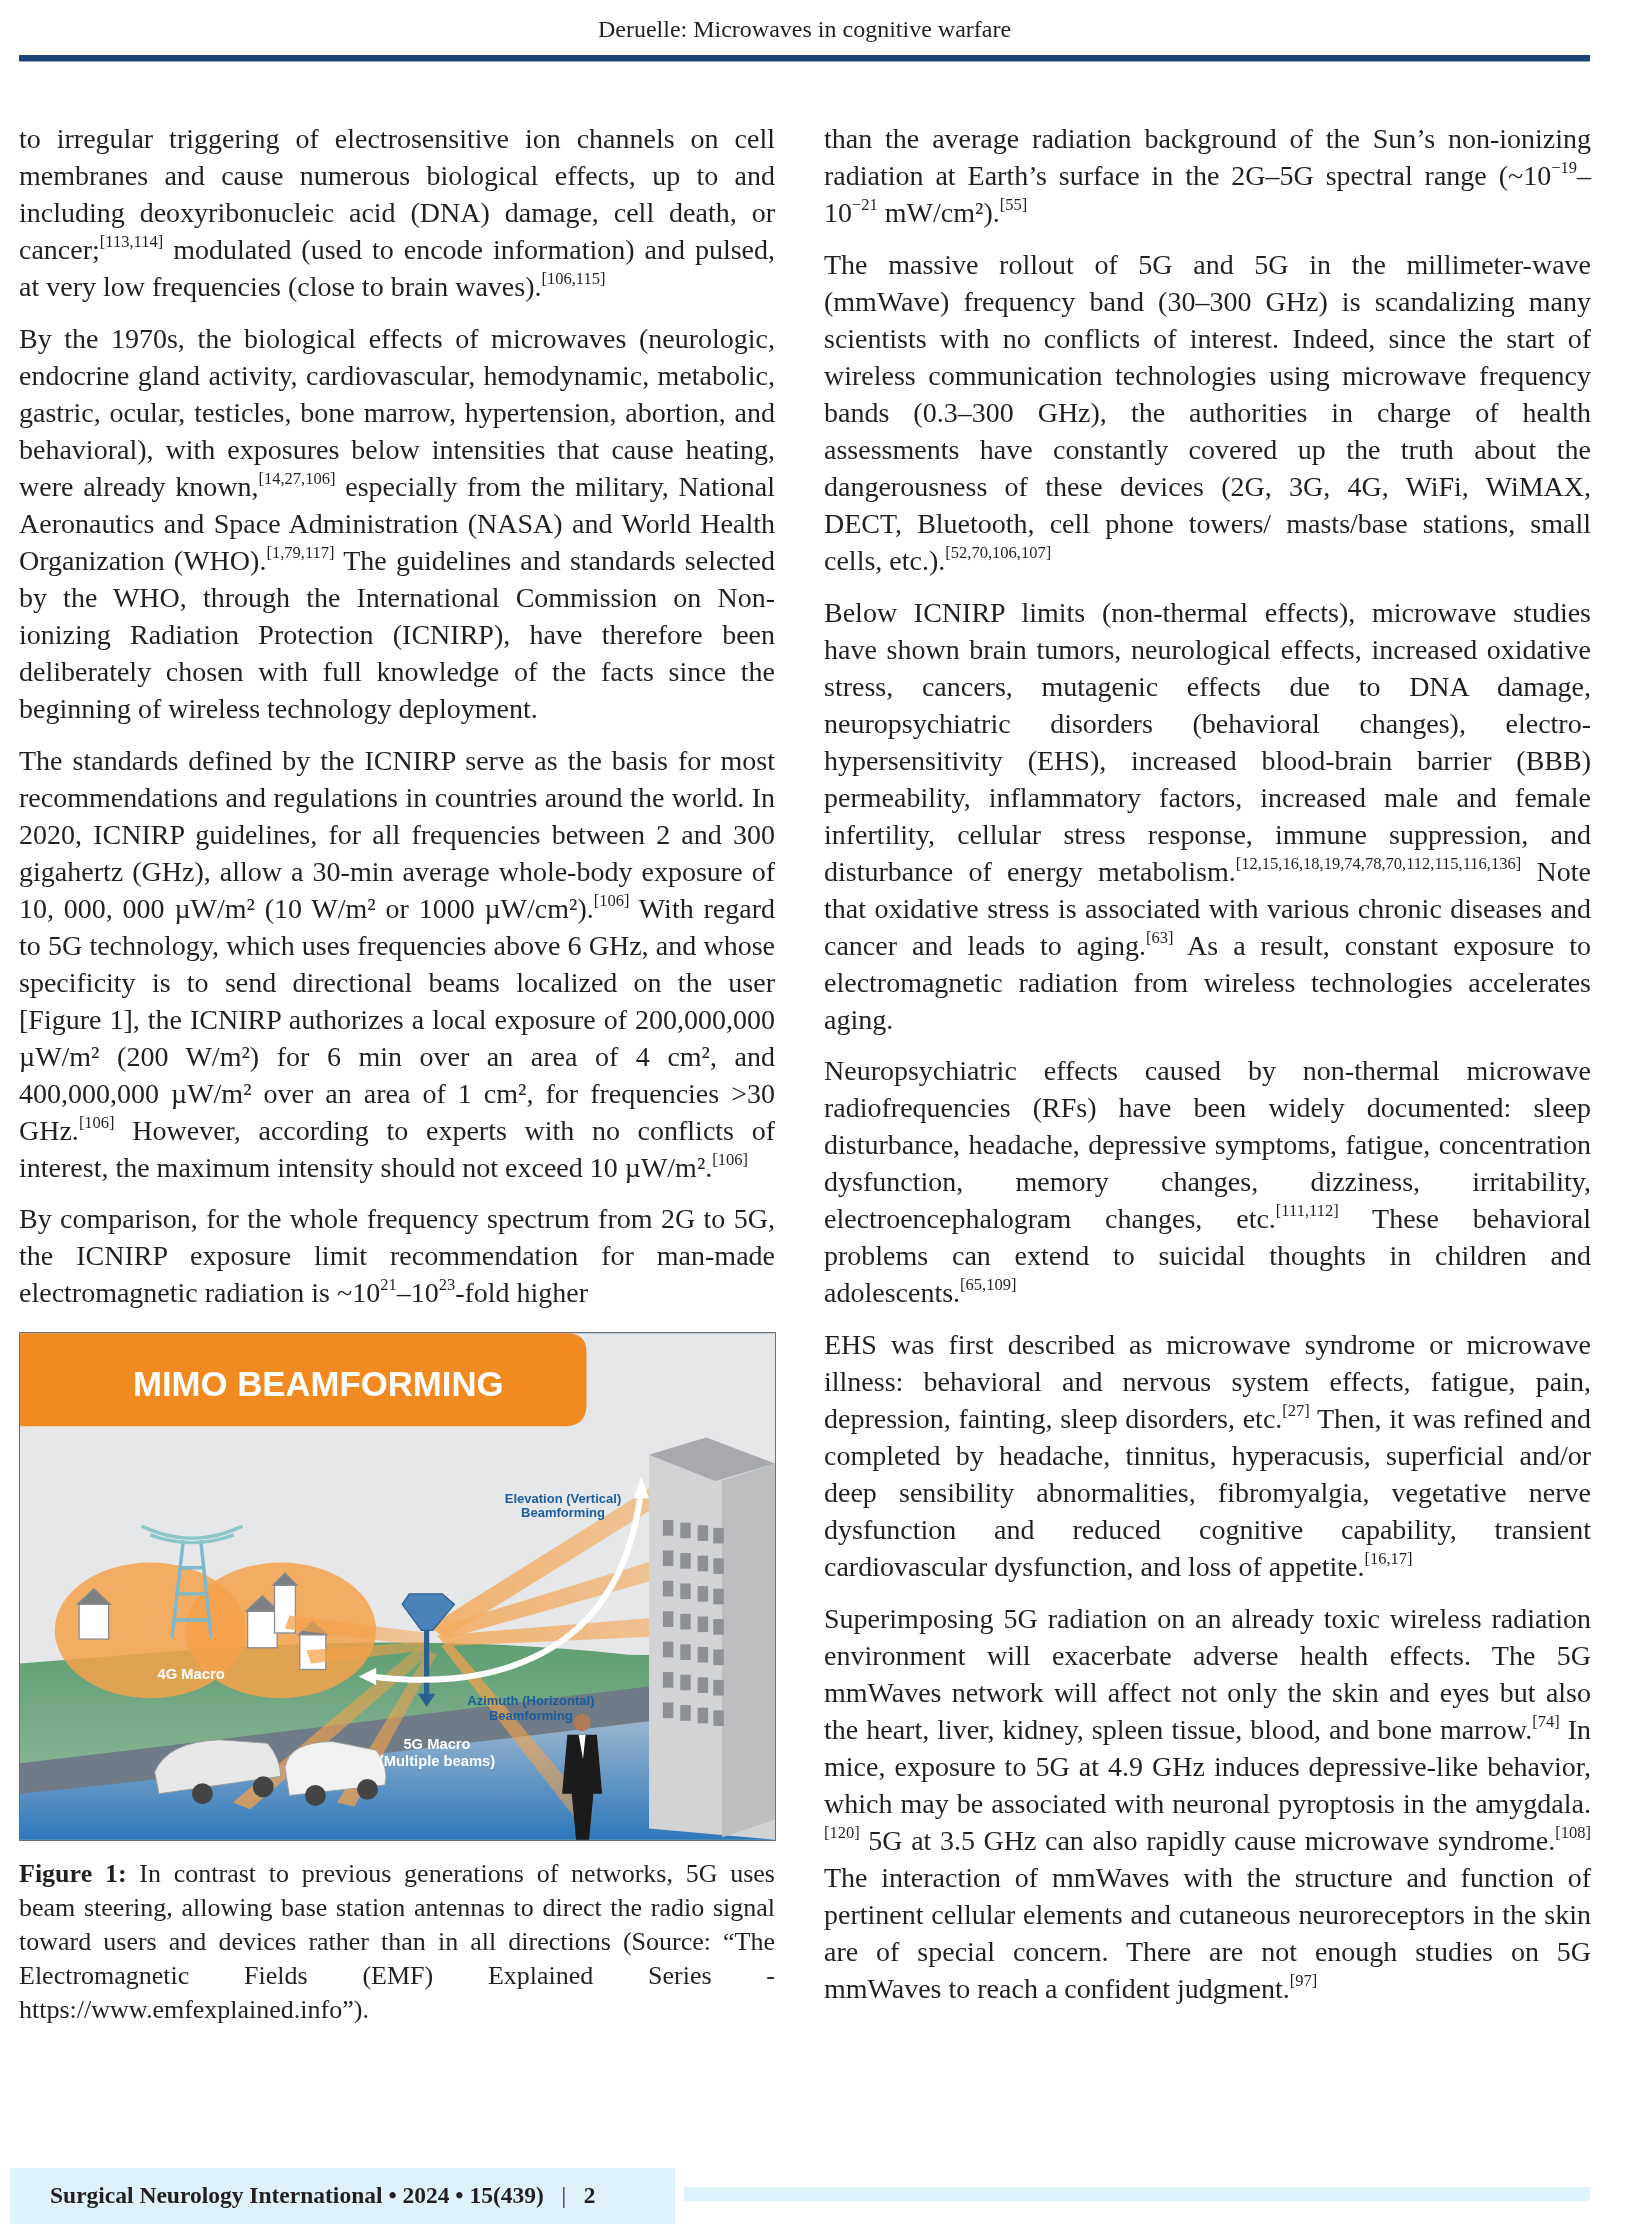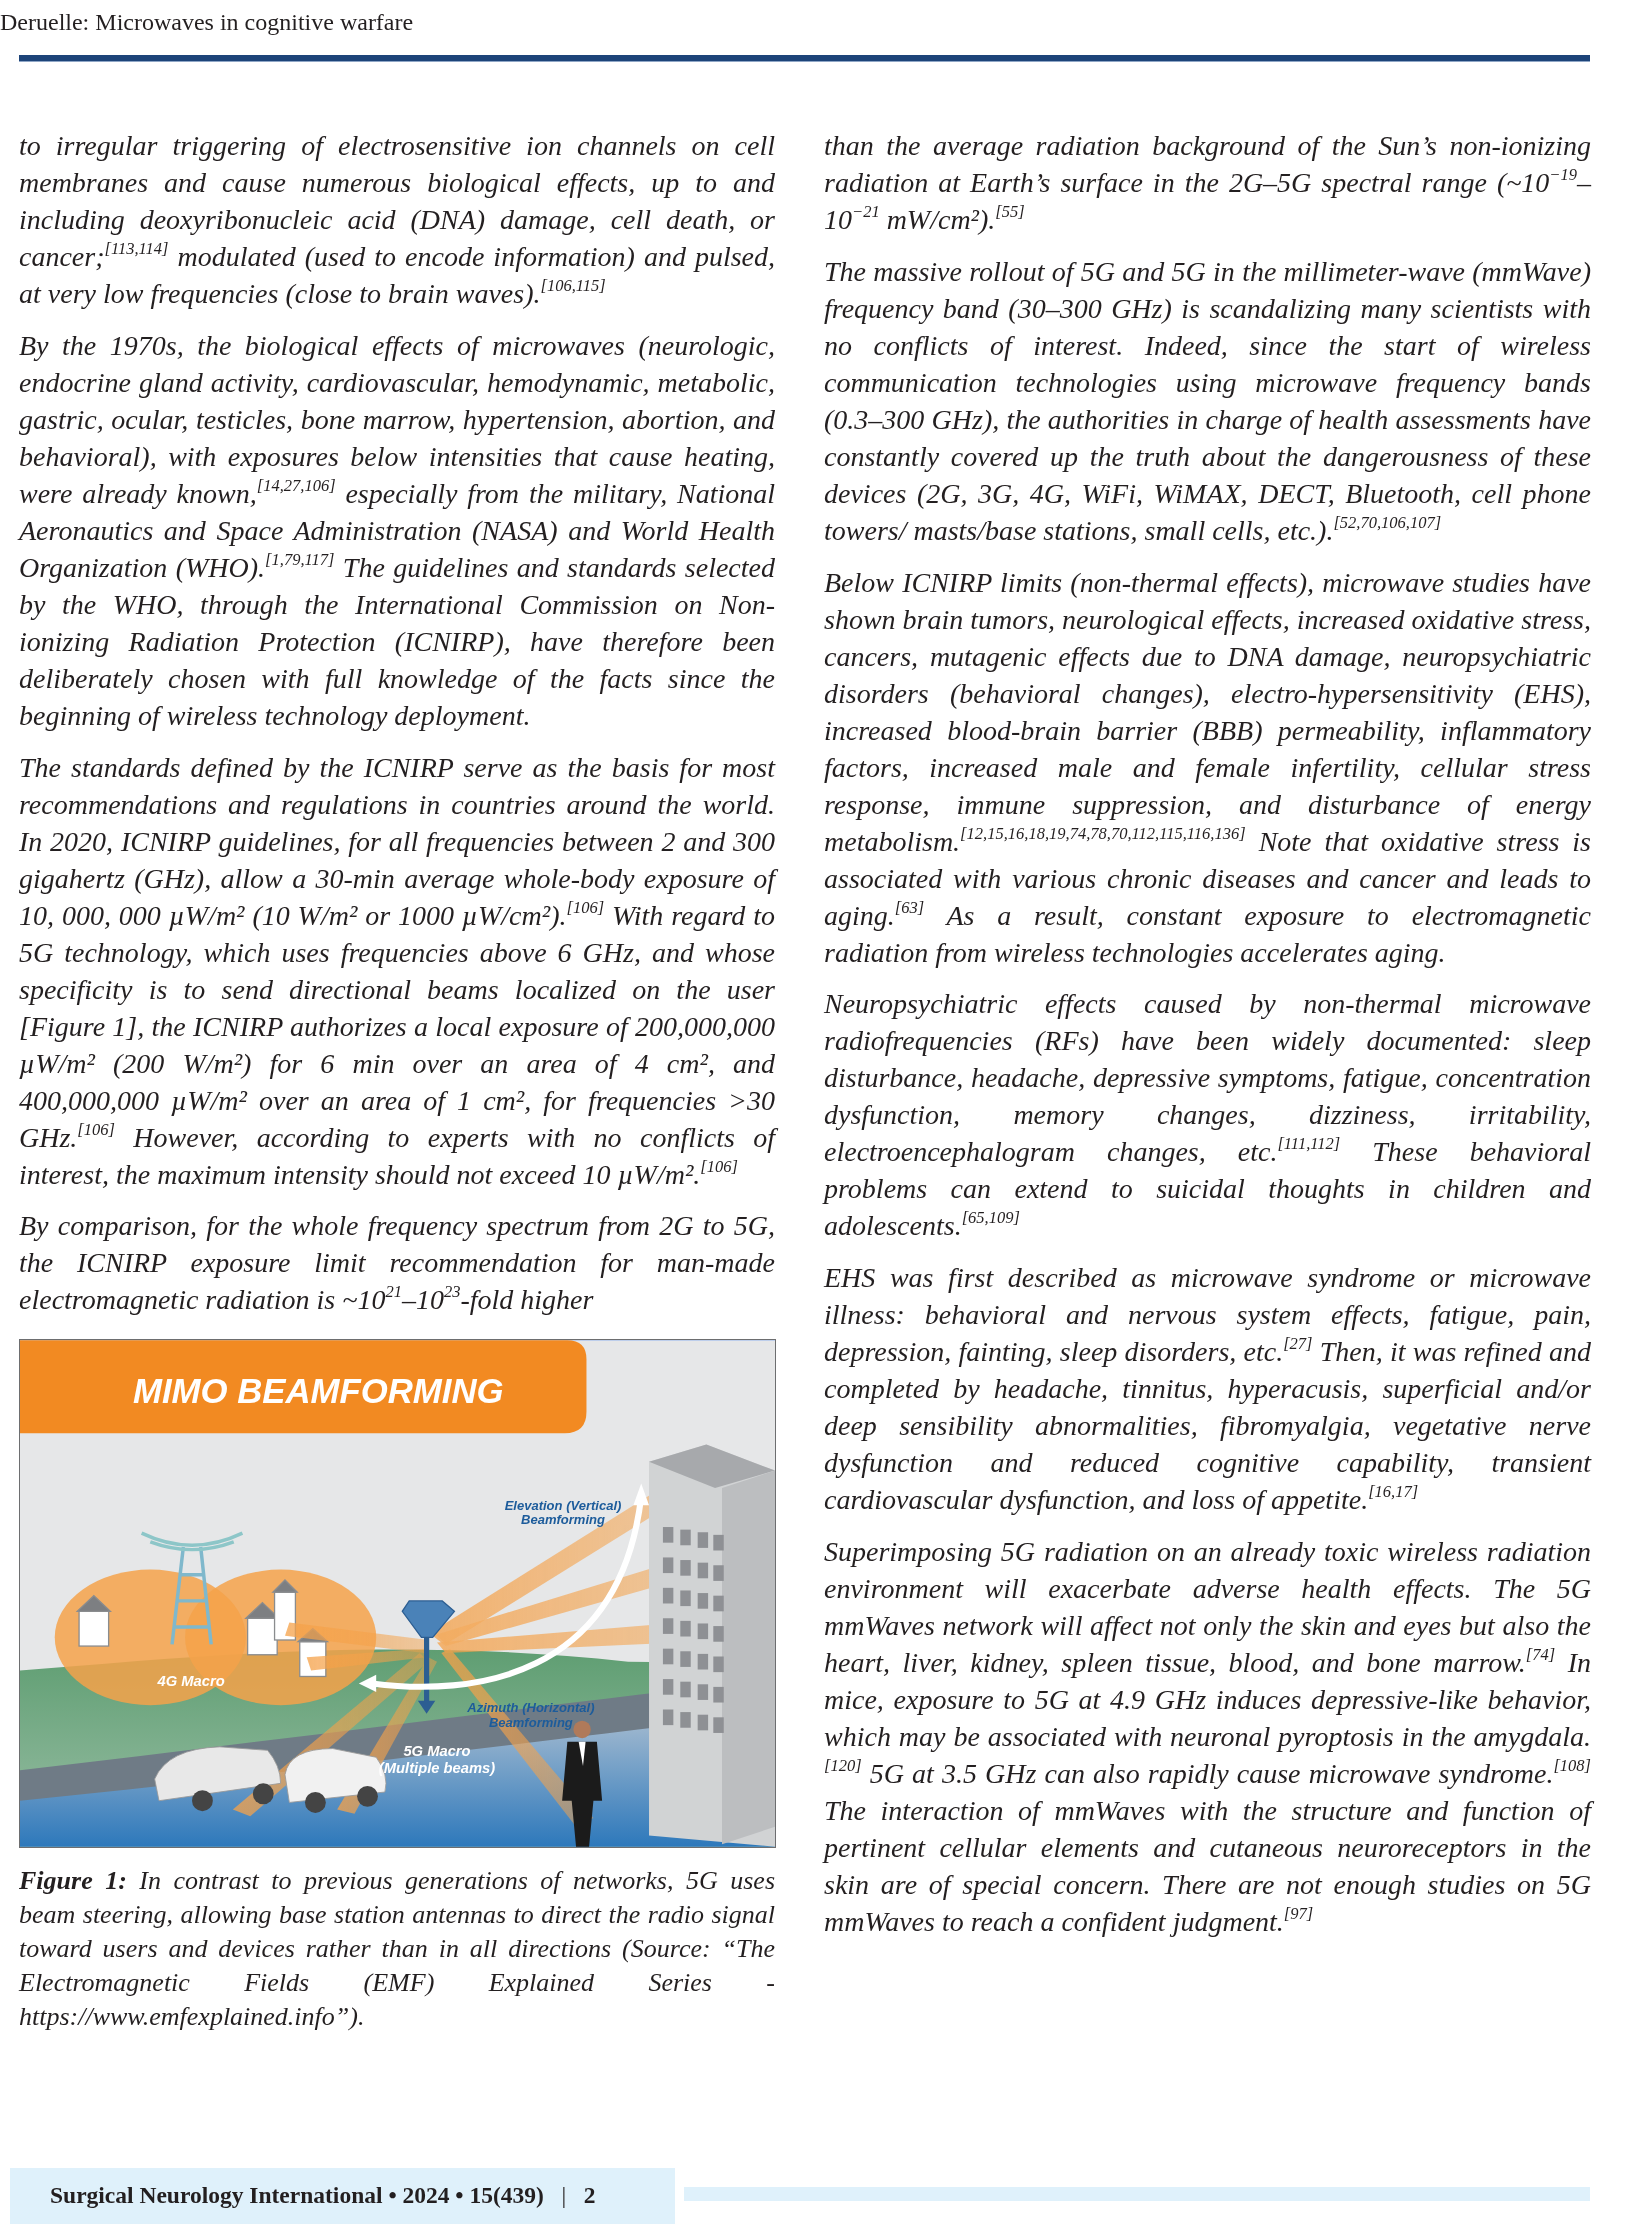--- a/index.html
+++ b/index.html
@@ -1,22 +1,22 @@
 <!DOCTYPE html>
 <html style="font-size:14px"><head>
 <meta charset="utf-8">
 <style>
   html, body { margin: 0; padding: 0; background: #ffffff; }
   body { width: 1649px; height: 2225px; position: relative; overflow: hidden;
          font-family: "Liberation Serif", "DejaVu Serif", serif; color: #231f20; }
-  .running-head { position: absolute; top: 5px; left: 0; width: 1609px; 
+  .running-head { position: absolute; top: 12px; left: 0; width: 1609px; text-align: center;
                   font-size: 24px; line-height: 35px; color: #231f20; }
   .head-rule { position: absolute; top: 55px; left: 19px; width: 1571px; height: 6px;
                background: #1d4479; border-bottom: 0.9px solid #8fa6c6; }
-  .col { position: absolute; top: 127px; font-size: 28px; line-height: 37px; text-align: justify; font-style: italic; }
+  .col { position: absolute; top: 120px; font-size: 28px; line-height: 37px; text-align: justify; }
   .col-left { left: 19px; width: 756px; }
   .col-right { left: 824px; width: 767px; }
   .col p { margin: 0 0 14.8px 0; hyphens: manual; }
   sup { font-size: 16.5px; line-height: 0; position: relative; top: -1.7px; vertical-align: super; }
   .figure { position: relative; width: 755px; height: 507px; margin-top: 21px; border: 0.9px solid #6d6e70;
             overflow: hidden; background: #3b82f6; }
   .figure svg { display: block; }
   .caption { margin-top: 15.6px; font-size: 26px; line-height: 34px; text-align: justify; }
   .caption b { font-weight: bold; }
   .footer-box { position: absolute; left: 10px; top: 2168px; width: 665px; height: 56px; background: #dff1fb; }

